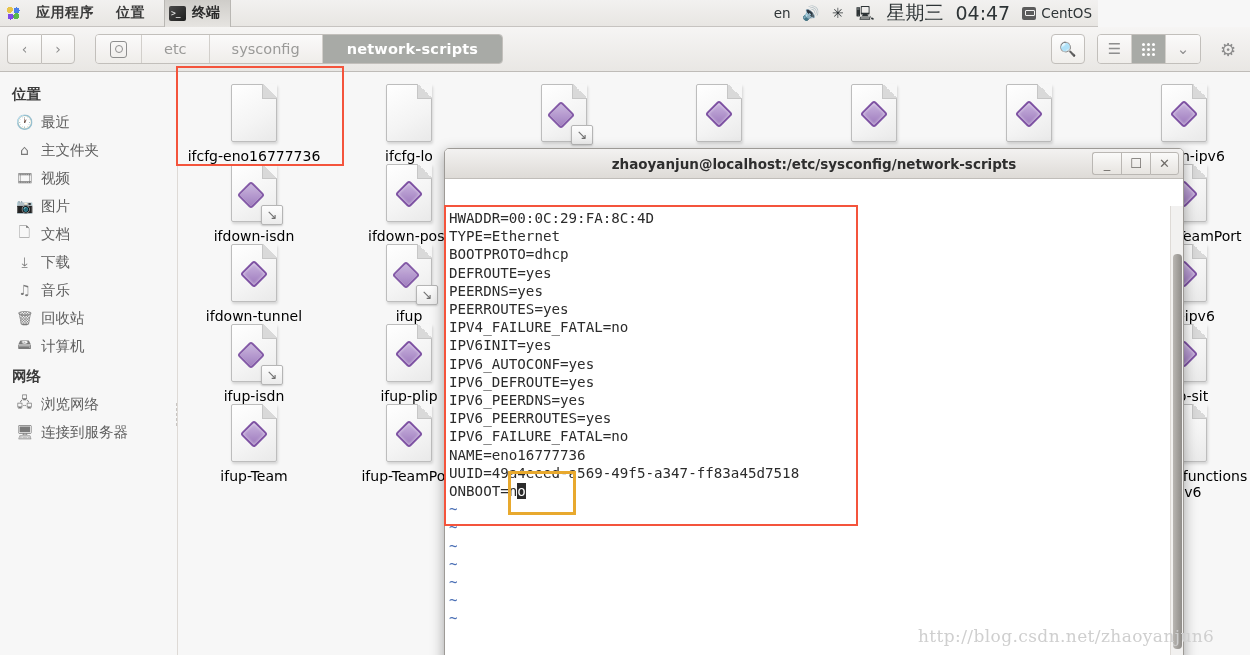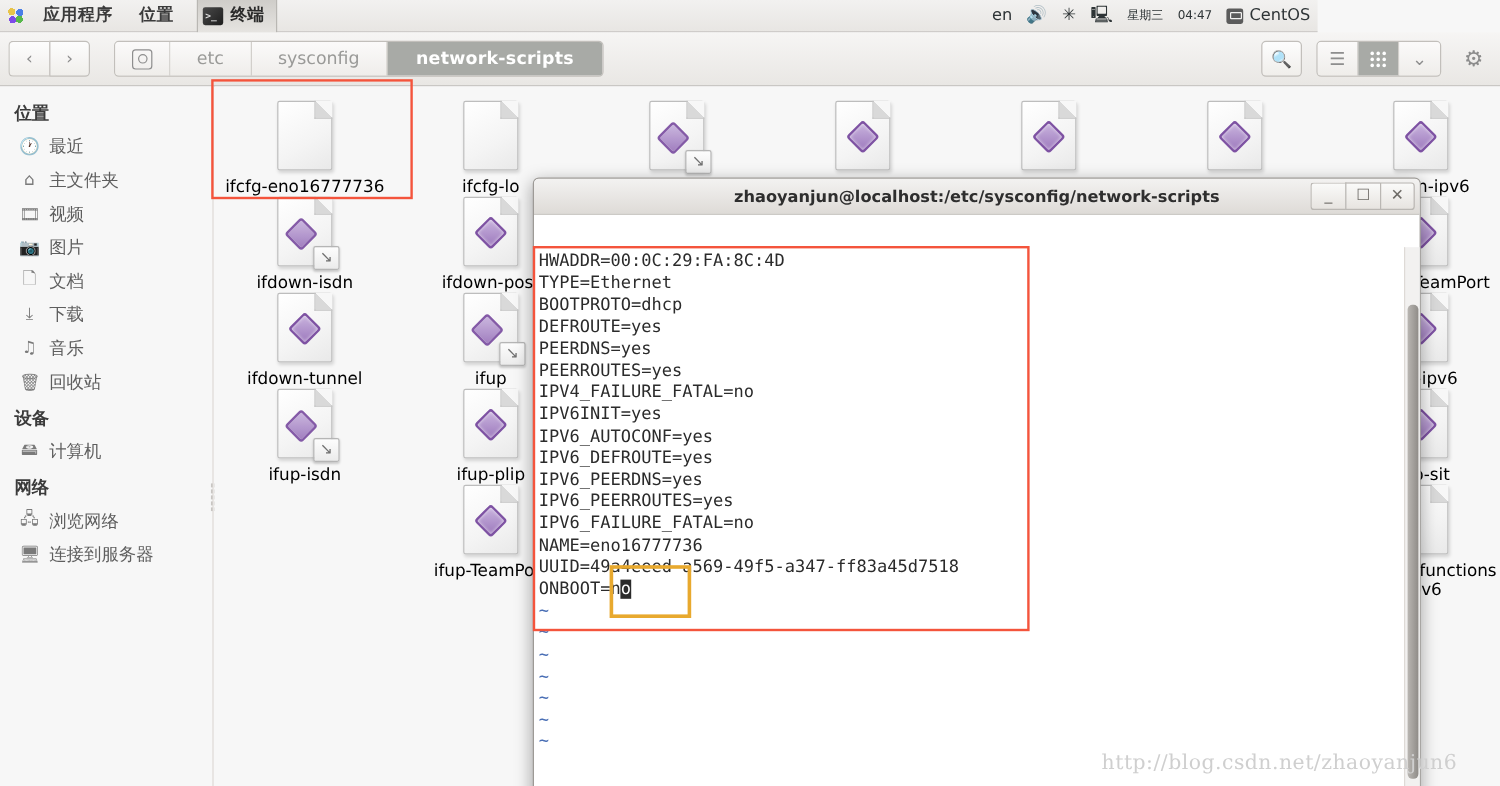--- a/index.html
+++ b/index.html
@@ -38,21 +38,21 @@
     width: 17px; height: 15px; border-radius: 2px;
     background: linear-gradient(135deg,#4a4a4a,#1d1d1d);
     color: #ddd; font-family: "DejaVu Sans Mono", monospace; font-size: 8px;
     line-height: 15px; text-align: left; padding-left: 2px;
   }
   .panel-right {
     margin-left: auto; display: flex; align-items: center; gap: 12px;
     padding-right: 6px; font-size: 13.5px; color: #2e3436;
   }
   .panel-right .pi { font-size: 14px; line-height: 1; }
-  .clock { font-size: 10px; }
+  .clock { font-size: 19px; }
   .os-badge { display:flex; align-items:center; gap:5px; }
   .os-ico {
     width: 14px; height: 13px; border-radius: 2px; background:#5b5b5b;
     position: relative;
   }
   .os-ico::after{ content:""; position:absolute; left:3px; top:3px; width:8px; height:4px;
     border:1.5px solid #f2f1f0; border-radius:1px;}
 
   
   #nautilus-toolbar {
@@ -316,21 +316,20 @@
     </div>
     <div class="side-item">
       <span class="ico">♫</span>
       <span>音乐</span>
     </div>
     <div class="side-item">
       <span class="ico">🗑</span>
       <span>回收站</span>
     </div>
 
-    <div class="side-head">设备</div>
     <div class="side-item">
       <span class="ico">🖴</span>
       <span>计算机</span>
     </div>
 
     <div class="side-head">网络</div>
     <div class="side-item">
       <span class="ico">🖧</span>
       <span>浏览网络</span>
     </div>
@@ -503,20 +502,26 @@
           <div class="doc">
             <div class="gem"></div>
           </div>
           <div class="fname">ifup-routes</div>
         </div>
         <div class="fitem" style="left: 930px; top: 252px;">
           <div class="doc">
             <div class="gem"></div>
           </div>
           <div class="fname">ifup-sit</div>
+        </div>
+        <div class="fitem" style="left: 0px; top: 332px;">
+          <div class="doc">
+            <div class="gem"></div>
+          </div>
+          <div class="fname">ifup-Team</div>
         </div>
         <div class="fitem" style="left: 155px; top: 332px;">
           <div class="doc">
             <div class="gem"></div>
           </div>
           <div class="fname">ifup-TeamPort</div>
         </div>
         <div class="fitem" style="left: 310px; top: 332px;">
           <div class="doc">
             <div class="gem"></div>

